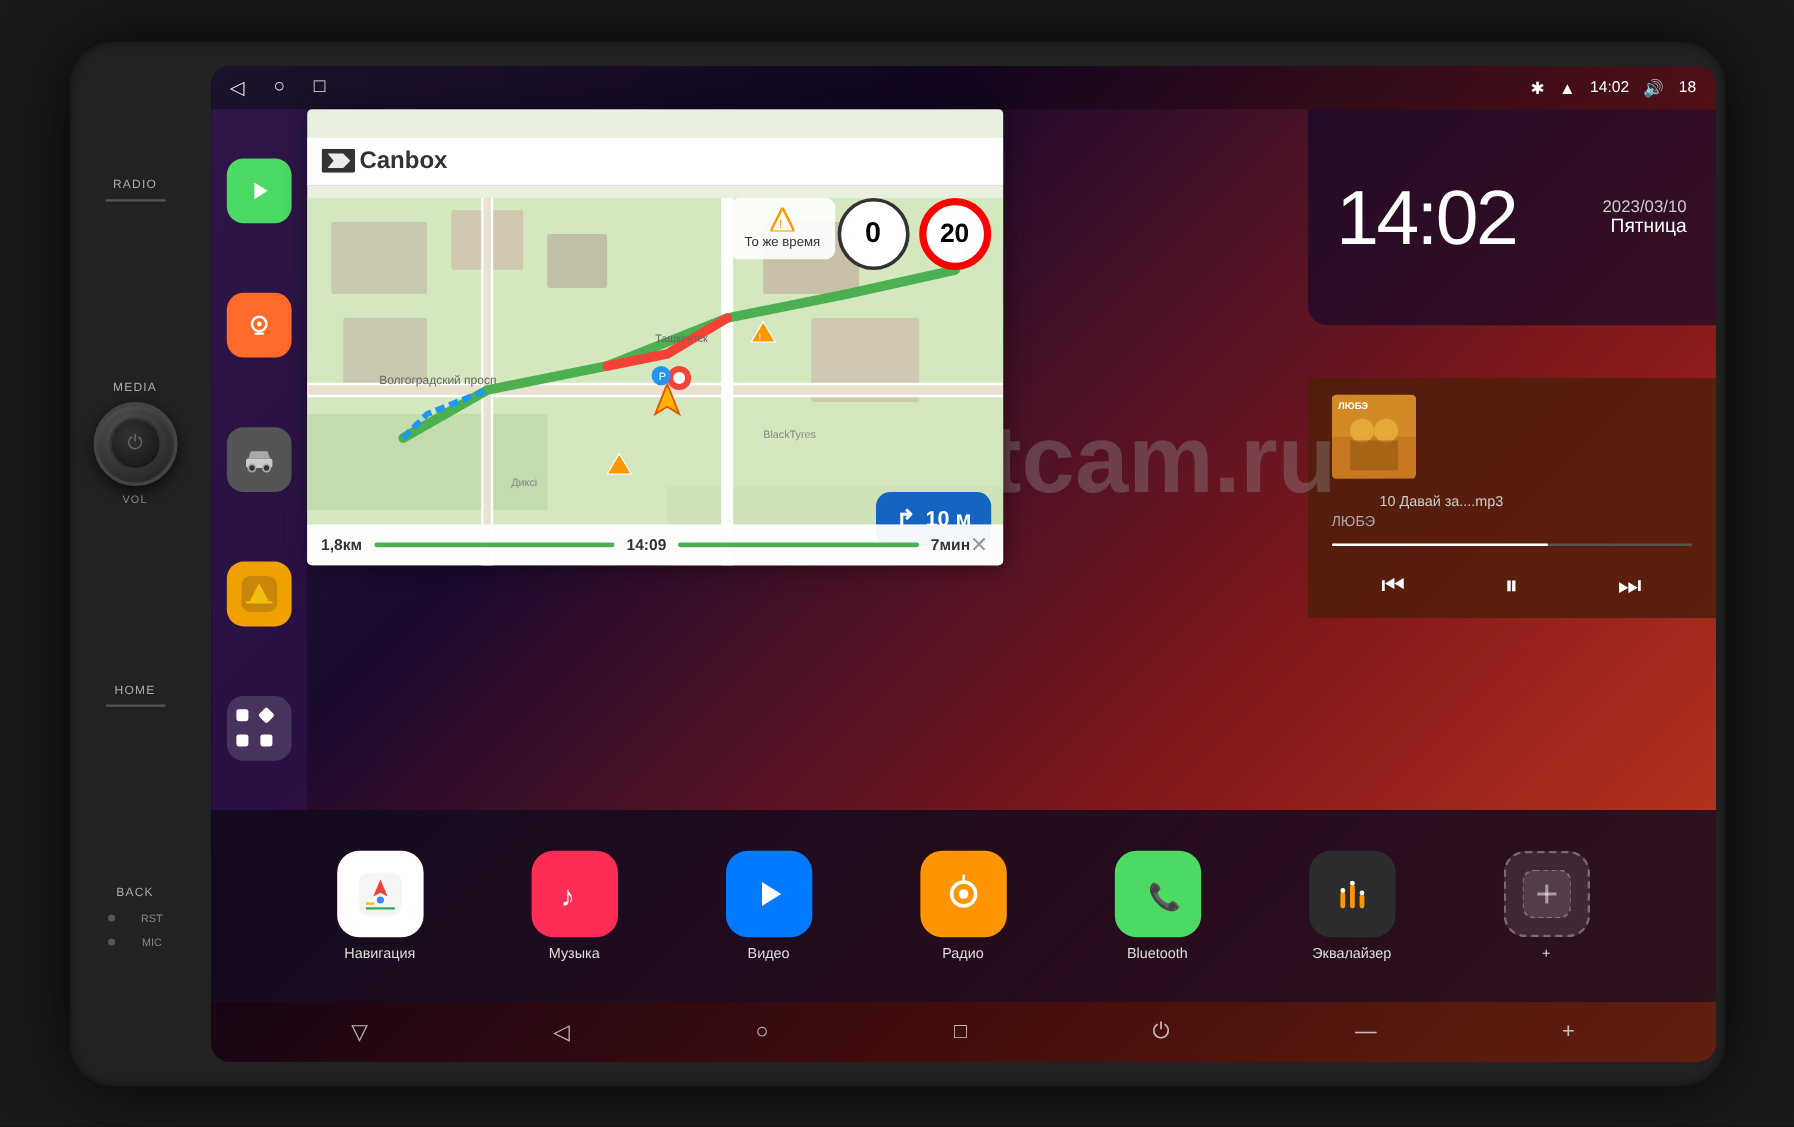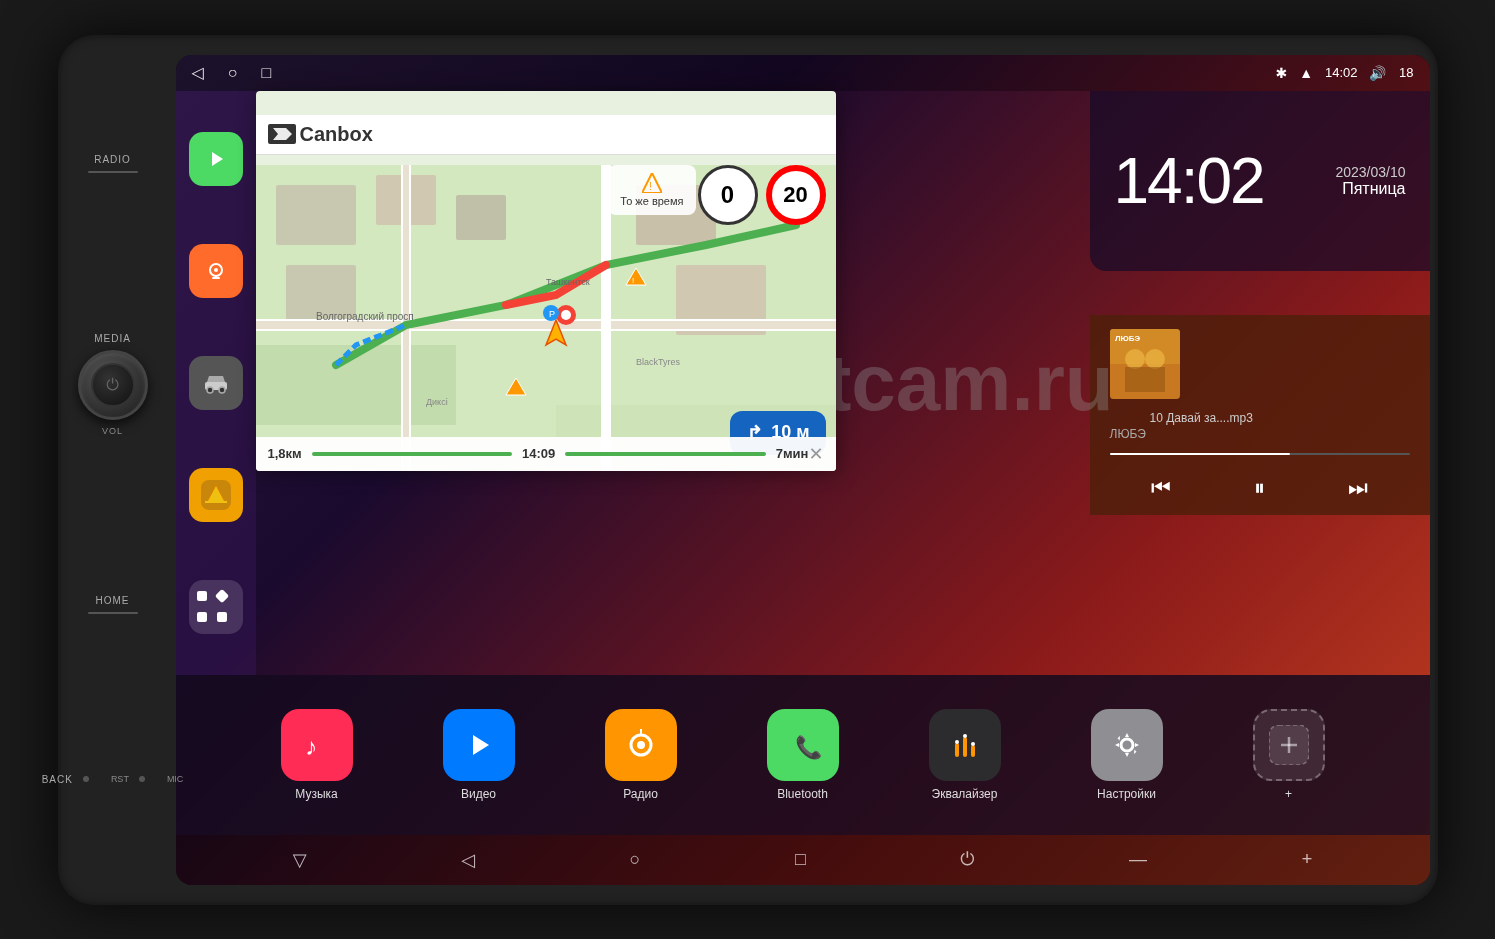--- a/index.html
+++ b/index.html
@@ -87,20 +87,21 @@
     }
 
     .vol-label {
       color: #888;
       font-size: 9px;
       letter-spacing: 1px;
     }
 
     .small-btn-group {
       display: flex;
+      flex-direction: column;
       align-items: center;
       gap: 10px;
     }
 
     .indicator {
       display: flex;
       align-items: center;
       gap: 22px;
       color: #888;
       font-size: 9px;
@@ -800,20 +801,33 @@
             <div class="music-controls">
               <button class="music-btn">⏮</button>
               <button class="music-btn">⏸</button>
               <button class="music-btn">⏭</button>
             </div>
           </div>
         </div>
 
         <div class="app-bar">
           <div class="app-item">
+            <div class="app-icon-square icon-maps">
+              <svg width="40" height="40" viewBox="0 0 40 40">
+                  <rect width="40" height="40" rx="10" fill="#fff"></rect>
+                  <rect x="2" y="2" width="36" height="36" rx="9" fill="#f5f5f5"></rect>
+                  <path d="M20 8 L26 22 L20 19 L14 22 Z" fill="#ea4335"></path>
+                  <circle cx="20" cy="25" r="3" fill="#4285f4"></circle>
+                  <line x1="8" y1="32" x2="32" y2="32" stroke="#34a853" stroke-width="2"></line>
+                  <line x1="8" y1="28" x2="15" y2="28" stroke="#fbbc04" stroke-width="2"></line>
+                </svg>
+            </div>
+            <span class="app-label">Навигация</span>
+          </div>
+          <div class="app-item">
             <div class="app-icon-square icon-music">
               <svg width="40" height="40" viewBox="0 0 40 40">
                   <rect width="40" height="40" rx="10" fill="#ff2d55"></rect>
                   <text x="8" y="30" font-size="24" fill="#fff">♪</text>
                 </svg>
             </div>
             <span class="app-label">Музыка</span>
           </div>
           <div class="app-item">
             <div class="app-icon-square icon-video">
@@ -850,35 +864,20 @@
                   <rect width="40" height="40" rx="10" fill="#2c2c2e"></rect>
                   <rect x="10" y="18" width="4" height="14" fill="#ff9500" rx="2"></rect>
                   <rect x="10" y="15" width="4" height="4" fill="#fff" rx="2"></rect>
                   <rect x="18" y="12" width="4" height="20" fill="#ff9500" rx="2"></rect>
                   <rect x="18" y="9" width="4" height="4" fill="#fff" rx="2"></rect>
                   <rect x="26" y="20" width="4" height="12" fill="#ff9500" rx="2"></rect>
                   <rect x="26" y="17" width="4" height="4" fill="#fff" rx="2"></rect>
                 </svg>
             </div>
             <span class="app-label">Эквалайзер</span>
-          </div>
-          <div class="app-item">
-            <div class="app-icon-square icon-settings">
-              <svg width="40" height="40" viewBox="0 0 40 40">
-                  <rect width="40" height="40" rx="10" fill="#8e8e93"></rect>
-                  <circle cx="20" cy="20" r="6" fill="none" stroke="#fff" stroke-width="3"></circle>
-                  <path d="M20 8 L22 12 L18 12 Z" fill="#fff"></path>
-                  <path d="M20 32 L22 28 L18 28 Z" fill="#fff"></path>
-                  <path d="M8 20 L12 22 L12 18 Z" fill="#fff"></path>
-                  <path d="M32 20 L28 22 L28 18 Z" fill="#fff"></path>
-                  <path d="M11.5 11.5 L14.5 15 L11.5 15 Z" fill="#fff" transform="rotate(45 13 13)"></path>
-                  <path d="M28.5 28.5 L25.5 25 L28.5 25 Z" fill="#fff" transform="rotate(45 27 27)"></path>
-                </svg>
-            </div>
-            <span class="app-label">Настройки</span>
           </div>
           <div class="app-item">
             <div class="app-icon-square icon-add">
               <svg width="40" height="40" viewBox="0 0 40 40">
                   <rect width="40" height="40" rx="10" fill="rgba(255,255,255,0.1)" stroke="rgba(255,255,255,0.3)" stroke-width="1.5" stroke-dasharray="4,3"></rect>
                   <line x1="20" y1="12" x2="20" y2="28" stroke="rgba(255,255,255,0.5)" stroke-width="2.5"></line>
                   <line x1="12" y1="20" x2="28" y2="20" stroke="rgba(255,255,255,0.5)" stroke-width="2.5"></line>
                 </svg>
             </div>
             <span class="app-label">+</span>

